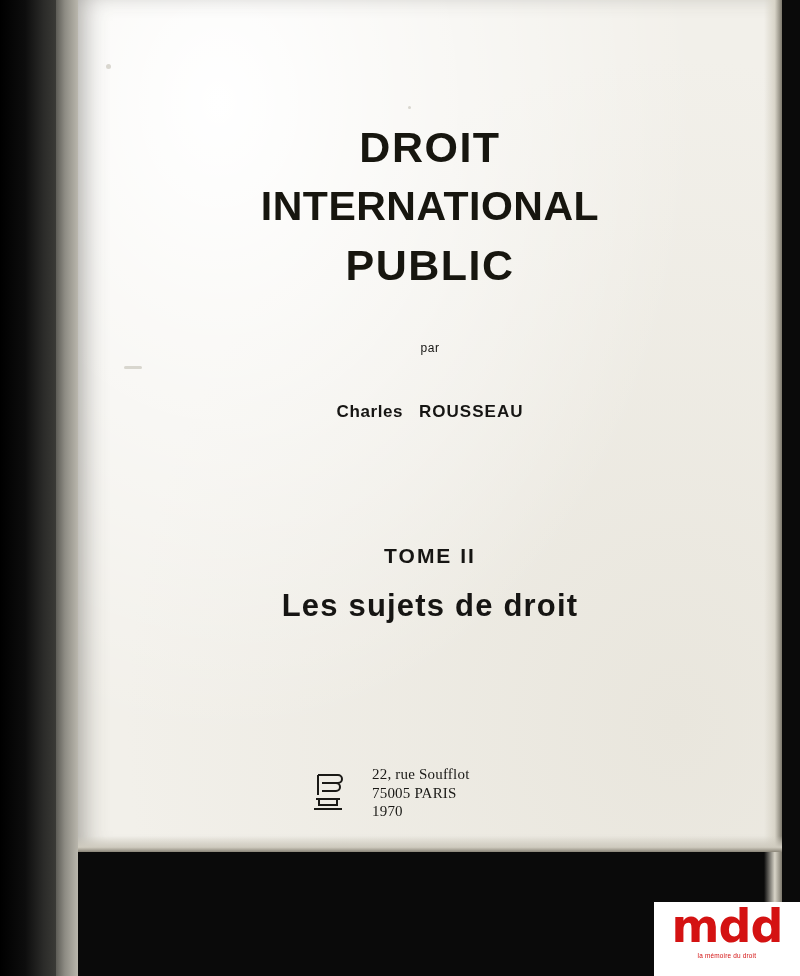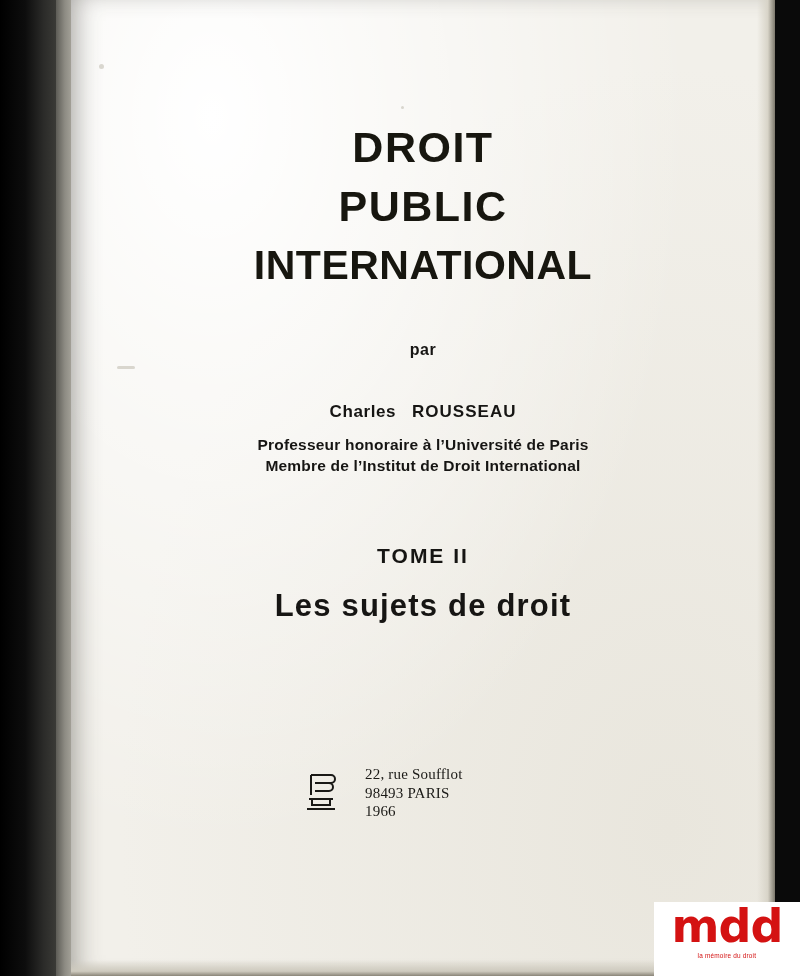--- a/index.html
+++ b/index.html
@@ -31,23 +31,23 @@
   .binding-edge {
     position: absolute;
     left: 56px; top: 0;
     width: 22px; height: 976px;
     background: linear-gradient(to right, #5d5c56 0%, #8d8b83 40%, #b9b6ac 100%);
   }
 
   
   .page {
     position: absolute;
-    left: 71px; top: 0;
+    left: 78px; top: 0;
     width: 704px;
-    height: 976px;
+    height: 852px;
     background: #f2f0ea;
     background-image:
       radial-gradient(ellipse at 20% 12%, #ffffff 0%, rgba(255,255,255,0) 60%),
       radial-gradient(ellipse at 85% 85%, #e9e6dd 0%, rgba(233,230,221,0) 65%);
     box-shadow: inset 14px 0 26px -10px rgba(60,58,50,0.45);
   }
   .page-right-edge {
     position: absolute;
     right: 0; top: 0;
     width: 18px; height: 976px;
@@ -81,22 +81,22 @@
     line-height: 59px;
     color: #17160f;
   }
   .title-line.l2 { font-size: 41px; letter-spacing: 0.5px; }
   .title-line.l3 { font-size: 43px; letter-spacing: 1.5px; }
 
   .byword {
     position: absolute;
     left: 0; right: 0;
     top: 341px;
-    font-size: 16px;
-    font-weight: bold;
+    font-size: 12px;
+    font-weight: normal;
     letter-spacing: 0.5px;
   }
 
   .author {
     position: absolute;
     left: 0; right: 0;
     top: 402px;
     font-size: 17px;
     font-weight: bold;
     letter-spacing: 0.6px;
@@ -208,57 +208,53 @@
     <div class="page-bottom-edge"></div>
 
     <div class="speck" style="left:28px; top:64px; width:5px; height:5px;"></div>
     <div class="speck" style="left:46px; top:366px; width:18px; height:3px; border-radius:2px;"></div>
     <div class="speck" style="left:330px; top:106px; width:3px; height:3px;"></div>
 
     <div class="content">
 
       <div class="title-block">
         <div class="title-line l1">DROIT</div>
+        <div class="title-line l2">INTERNATIONAL</div>
         <div class="title-line l3">PUBLIC</div>
-        <div class="title-line l2">INTERNATIONAL</div>
       </div>
 
       <div class="byword">par</div>
 
       <div class="author">
         <span class="given">Charles</span>
         <span>&nbsp;</span>
         <span class="family">ROUSSEAU</span>
       </div>
 
-      <div class="affil">
-        <div>Professeur honoraire à l’Université de Paris</div>
-        <div>Membre de l’Institut de Droit International</div>
-      </div>
 
       <div class="tome">TOME  II</div>
       <div class="subtitle">Les  sujets  de  droit</div>
 
       <div class="imprint">
         <div class="publisher-mark">
           <svg viewBox="0 0 36 46" width="36" height="46" aria-hidden="true">
             <g fill="none" stroke="#1a1916" stroke-width="2">
               <path d="M8 6 h20 a4 4 0 0 1 0 8 h-9"></path>
               <path d="M8 6 v20"></path>
               <path d="M12 14 h14 a4 4 0 0 1 0 8 h-14"></path>
               <path d="M6 30 h24"></path>
               <path d="M9 30 v6 h18 v-6"></path>
               <path d="M4 40 h28"></path>
             </g>
           </svg>
         </div>
         <div class="imprint-lines">
           <div>22, rue Soufflot</div>
-          <div>98493 PARIS</div>
-          <div>1966</div>
+          <div>75005 PARIS</div>
+          <div>1970</div>
         </div>
       </div>
 
     </div>
   </div>
 
   <div class="watermark">
     <div class="wm-text">mdd</div>
     <div class="wm-sub">la  mémoire  du  droit</div>
   </div>

